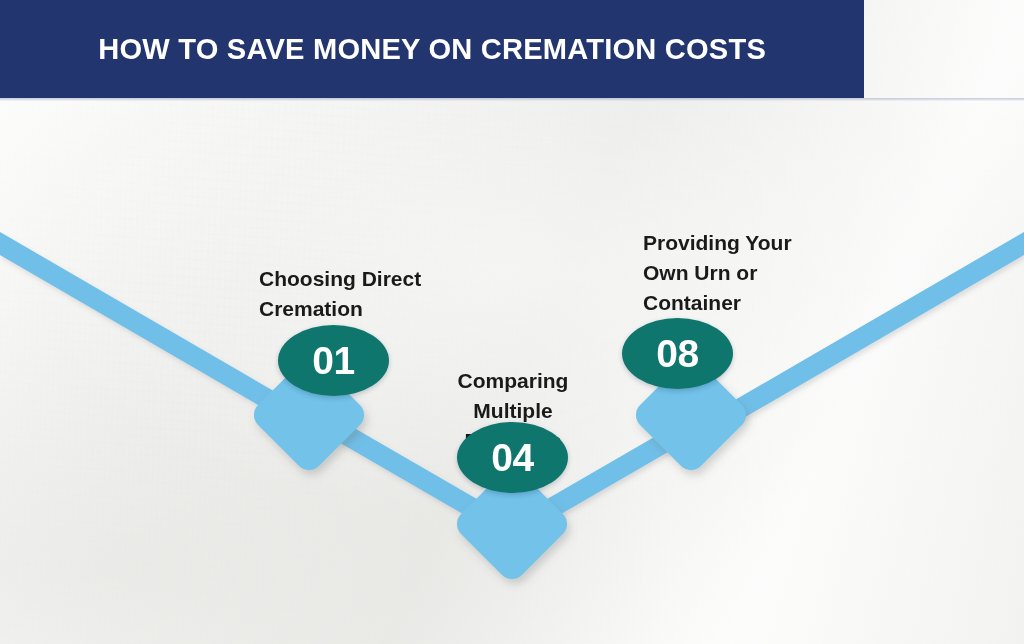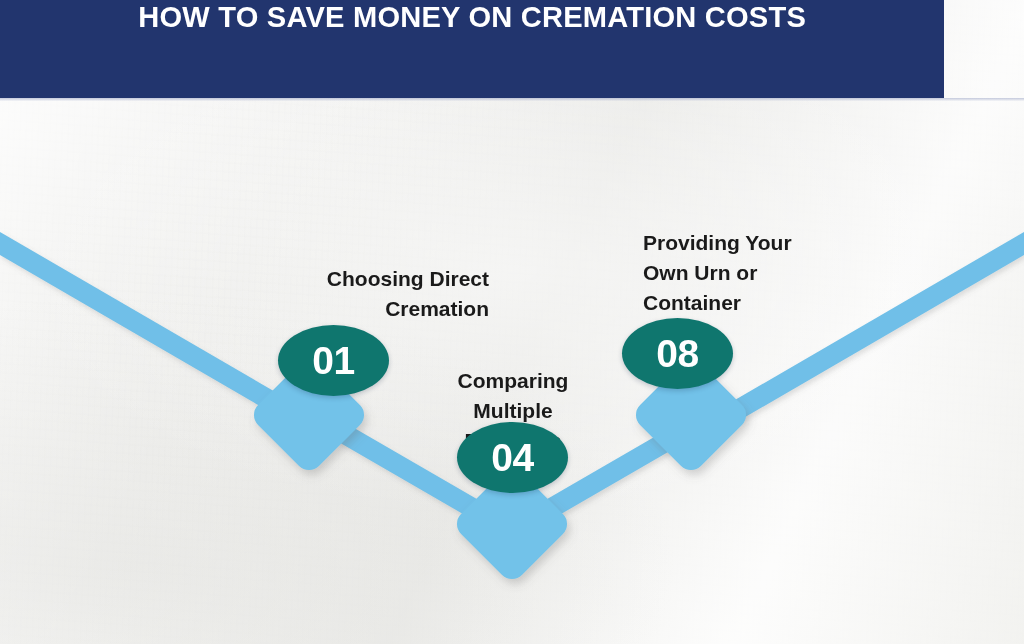--- a/index.html
+++ b/index.html
@@ -37,24 +37,25 @@
     background:
       radial-gradient(ellipse 70% 55% at 50% 42%, rgba(255,255,255,0.55) 0%, rgba(255,255,255,0) 70%),
       radial-gradient(ellipse 90% 70% at 12% 88%, rgba(222,222,219,0.45) 0%, rgba(255,255,255,0) 60%);
   }
 
   
   .header-band {
     position: absolute;
     left: 0;
     top: 0;
-    width: 944px;
+    width: 864px;
     height: 98px;
     background: #22356e;
     display: flex;
+    align-items: center;
     justify-content: center;
     z-index: 40;
   }
   .header-title {
     color: #ffffff;
     font-family: "Liberation Sans Narrow", "Liberation Sans", sans-serif;
     font-size: 30px;
     font-weight: bold;
     letter-spacing: 0.2px;
     text-transform: uppercase;
@@ -111,21 +112,21 @@
     color: #1a1a1a;
     font-family: "Liberation Sans", sans-serif;
     font-size: 21px;
     font-weight: bold;
     line-height: 1.42;
     white-space: pre-line;
   }
 
   
   .step-01 .step-bubble { left: 278px; top: 325px; }
-  .step-01 .step-label  { left: 259px; top: 264px; text-align: right; width: 230px; }
+  .step-01 .step-label  { left: 259px; top: 264px; text-align: left; width: 230px; }
 
   
   .step-02 .step-bubble { left: 457px; top: 422px; }
   .step-02 .step-label  { left: 432px; top: 335px; text-align: center; width: 162px; margin-top: 31px; }
 
   
   .step-03 .step-bubble { left: 622px; top: 318px; }
   .step-03 .step-label  { left: 643px; top: 228px; text-align: left; width: 200px; }
 </style>
 </head>

